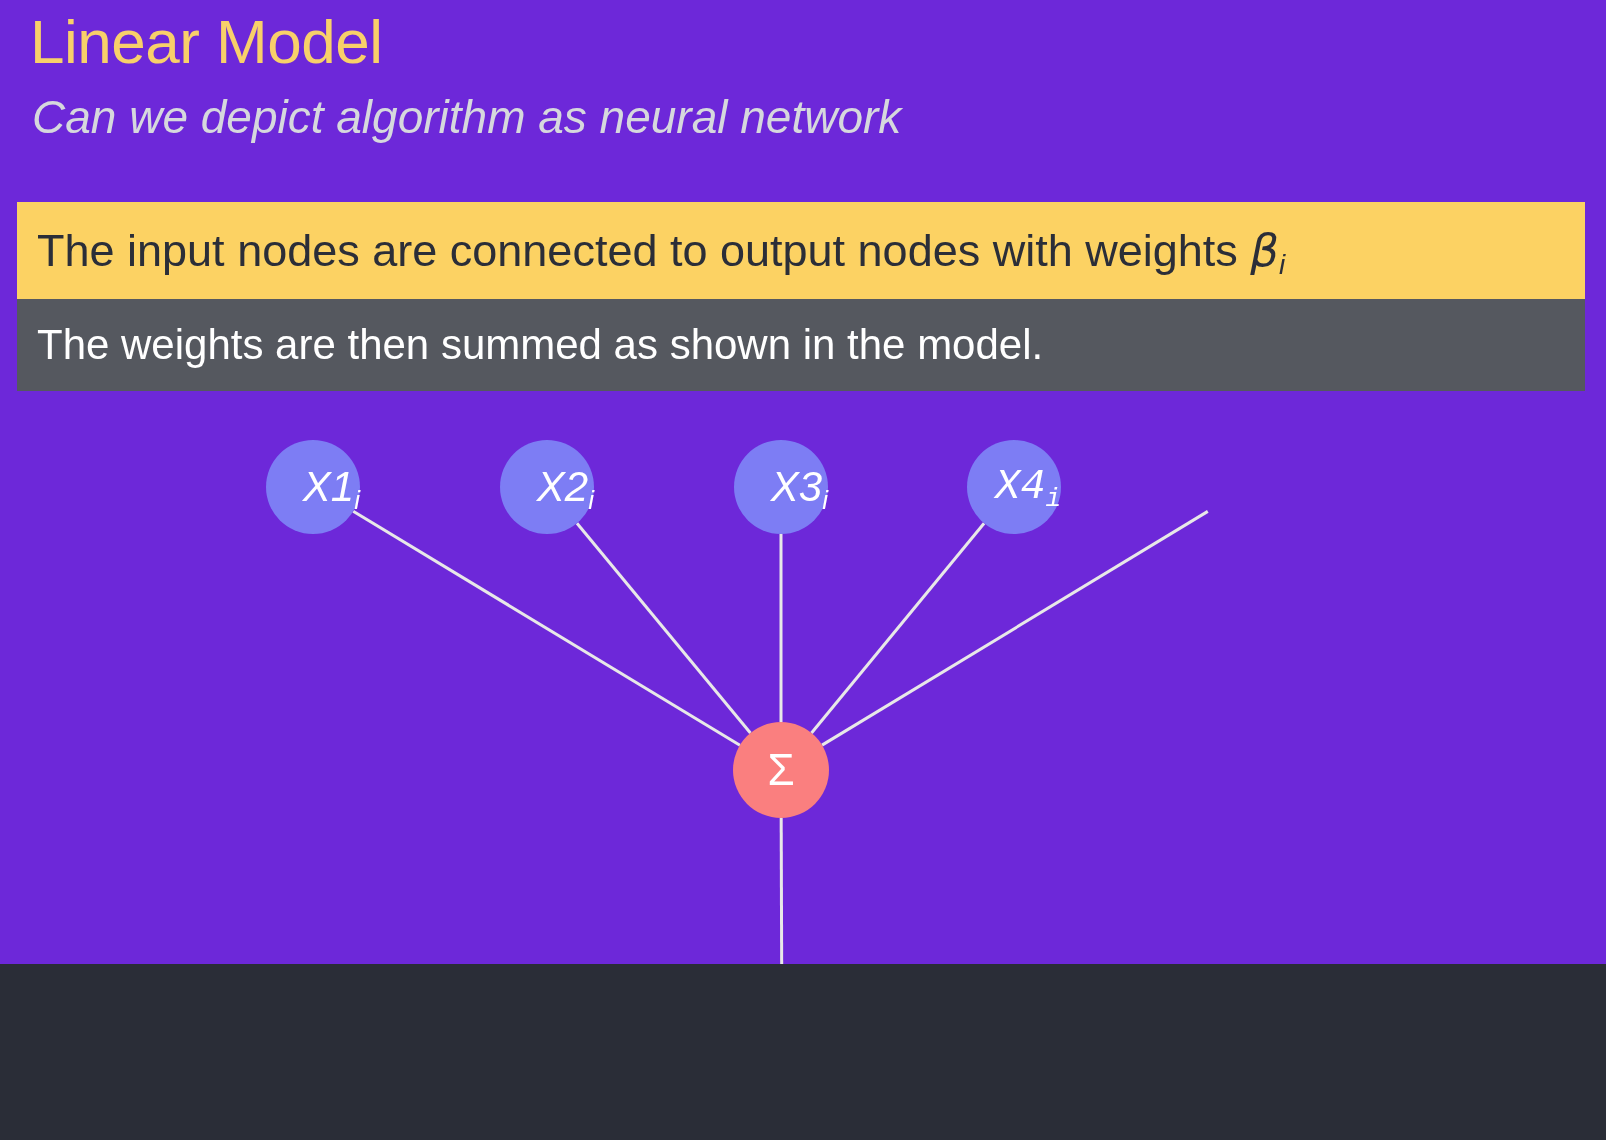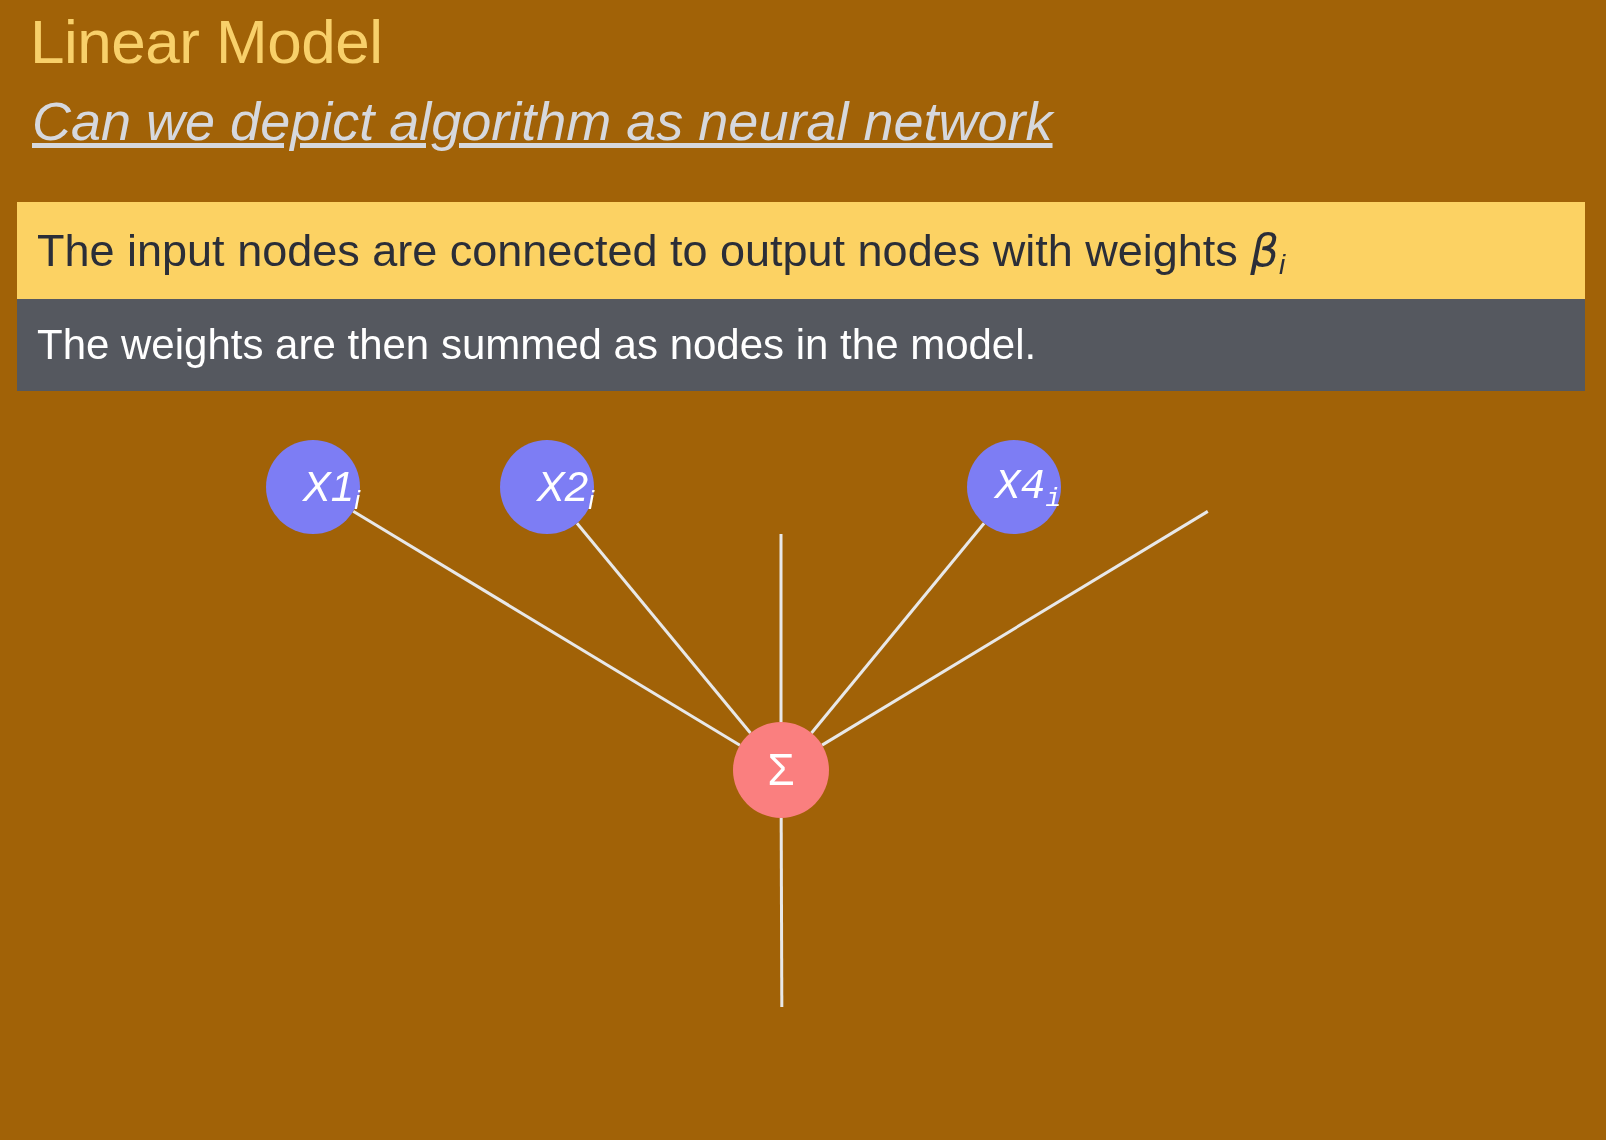--- a/index.html
+++ b/index.html
@@ -3,49 +3,48 @@
 <meta charset="utf-8">
 <style>
   html, body {
     margin: 0;
     padding: 0;
     background: #2a2d37;
   }
   .slide {
     position: relative;
     width: 1606px;
-    height: 1140px;
-    background: #a16207;
+    height: 964px;
+    background: #6d28d9;
     overflow: hidden;
     font-family: "Liberation Sans", sans-serif;
   }
 
   
   .title {
     position: absolute;
     left: 30px;
     top: 8px;
     font-size: 62px;
     font-weight: 400;
     color: #f8d06a;
     letter-spacing: -0.5px;
     line-height: 1.1;
     white-space: nowrap;
   }
   .subtitle {
     position: absolute;
     left: 32px;
     top: 92px;
-    font-size: 54px;
+    font-size: 46px;
     font-style: italic;
     font-weight: 400;
     color: #d6d8dd;
     line-height: 1.1;
     white-space: nowrap;
-    text-decoration: underline;
   }
 
   
   .banner {
     position: absolute;
     left: 17px;
     width: 1568px;
     display: flex;
     align-items: center;
     box-sizing: border-box;
@@ -134,21 +133,21 @@
 <div class="slide">
 
   <div class="title">Linear Model</div>
   <div class="subtitle">Can we depict algorithm as neural network</div>
 
   <div class="banner banner-yellow">
     <span class="banner-text"><span>The input nodes are connected to output nodes with weights </span><span class="beta">β</span><sub>i</sub></span>
   </div>
 
   <div class="banner banner-gray">
-    <span class="banner-text">The weights are then summed as nodes in the model.</span>
+    <span class="banner-text">The weights are then summed as shown in the model.</span>
   </div>
 
   <div class="network">
 
     <svg class="edges" width="1606" height="1140">
       <g id="edge-group" stroke="#e8e8e8" stroke-width="3" fill="none">
           <line x1="353.21851830576924" y1="511.32017239430064" x2="739.9257685387888" y2="745.1623771292249"></line>
           <line x1="576.9499630921468" y1="523.2215365601605" x2="750.4128036505734" y2="733.0077924491978"></line>
           <line x1="781" y1="534" x2="781" y2="722"></line>
           <line x1="984.1262534263545" y1="523.2844218040415" x2="811.509358202872" y2="732.9435692214045"></line>
@@ -156,20 +155,23 @@
           <line x1="781.1684200158849" y1="817.9997045271973" x2="781.8315799841151" y2="1007.0002954728027"></line>
         </g>
     </svg>
 
     <div class="node node-input" id="node-x1" style="left: 266px; top: 440px;">
       <span class="node-label">X1<sub>i</sub></span>
     </div>
     <div class="node node-input" id="node-x2" style="left: 500px; top: 440px;">
       <span class="node-label">X2<sub>i</sub></span>
     </div>
+    <div class="node node-input" id="node-x3" style="left: 734px; top: 440px;">
+      <span class="node-label">X3<sub>i</sub></span>
+    </div>
     <div class="node node-input" id="node-x4" style="left: 967px; top: 440px; font-family: Liberation Mono, monospace;">
       <span class="node-label">X4<sub>i</sub></span>
     </div>
 
     <div class="node node-sum" id="node-sum" style="left: 733px; top: 722px;">
       <span class="node-label">Σ</span>
     </div>
 
 
   </div>

